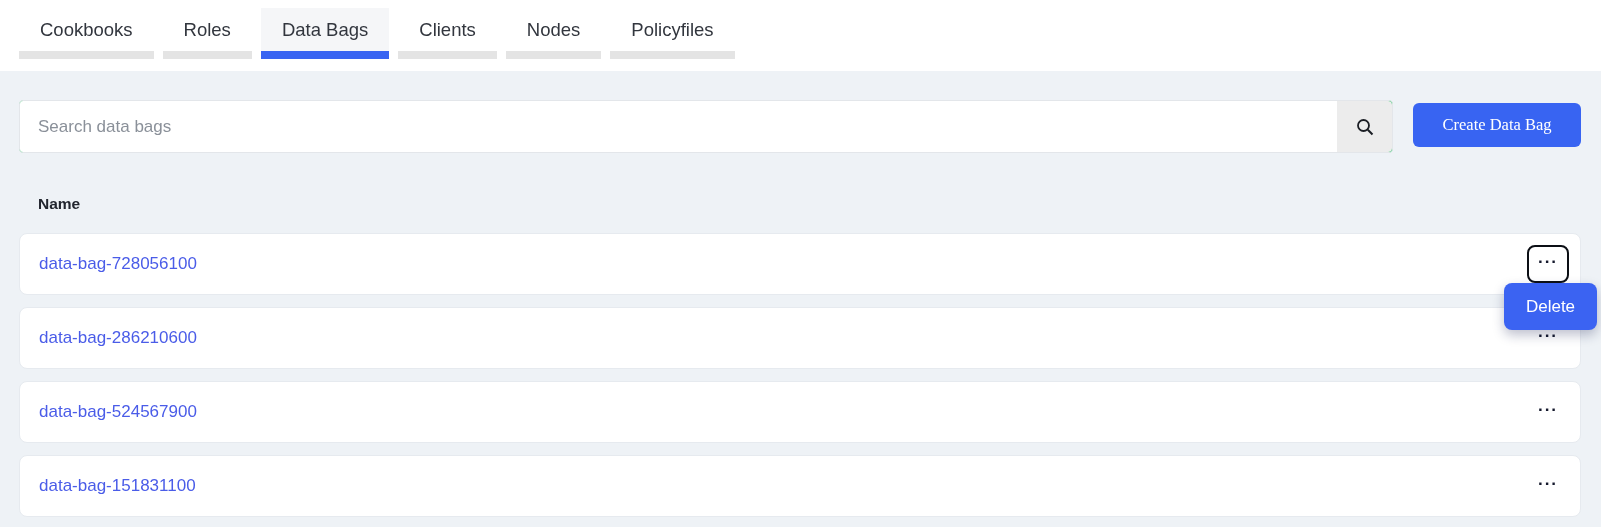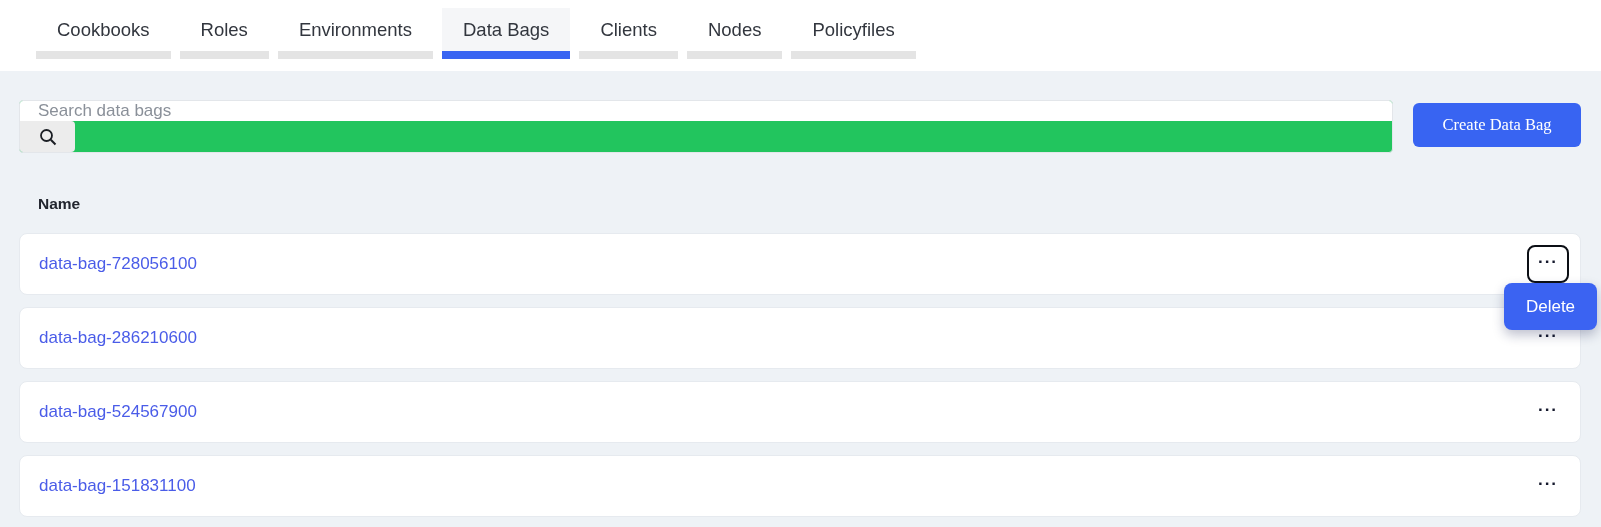--- a/index.html
+++ b/index.html
@@ -3,33 +3,33 @@
 <meta charset="utf-8">
 <style>
   * { margin:0; padding:0; box-sizing:border-box; }
   html,body { width:1601px; height:527px; overflow:hidden;
     font-family:"Liberation Sans","DejaVu Sans",sans-serif;
     background:#eef2f6; }
 
   
   .topbar { position:absolute; top:0; left:0; width:1601px; height:71px;
     background:#ffffff; }
-  .tabs { display:flex; align-items:stretch; height:59px; padding-left:36px; }
+  .tabs { display:flex; align-items:stretch; height:59px; padding-left:19px; }
   .tab { position:relative; margin-top:8px; margin-right:9px;
     display:flex; align-items:center; padding:0 21px 8px 21px;
     font-size:18.5px; color:#32363e; cursor:pointer; white-space:nowrap; }
   .tab::after { content:""; position:absolute; left:0; right:0; bottom:0;
     height:8px; background:#e4e4e4; }
   .tab.active { background:#f5f6f8; }
   .tab.active::after { background:#3864f2; }
 
   
   .search-wrap { position:absolute; left:19px; top:100px; width:1374px; height:53px;
     display:flex; background:#22c55e; border:1px solid #e3e6ea; border-radius:4px;
-    overflow:hidden;flex-direction:column; }
+    overflow:hidden; }
   .search-input { flex:1; border:none; outline:none; font-size:17px;
     padding:0 0 0 18px; color:#32363e;
     font-family:"Liberation Sans","DejaVu Sans",sans-serif; }
   .search-input::placeholder { color:#8a9099; opacity:1; }
   .search-btn { width:55px; height:100%; background:#ececec; border:none;
     display:flex; align-items:center; justify-content:center; cursor:pointer;
     border-radius:0 4px 4px 0; }
 
   .create-btn { position:absolute; left:1413px; top:103px; width:168px; height:44px;
     background:#3864f2; color:#ffffff; border:none; border-radius:6px;
@@ -63,23 +63,20 @@
 </head>
 <body>
 
 <div class="topbar">
   <div class="tabs">
     <div class="tab">
         <span>Cookbooks</span>
       </div>
     <div class="tab">
         <span>Roles</span>
-      </div>
-    <div class="tab">
-        <span>Environments</span>
       </div>
     <div class="tab active">
         <span>Data Bags</span>
       </div>
     <div class="tab">
         <span>Clients</span>
       </div>
     <div class="tab">
         <span>Nodes</span>
       </div>

